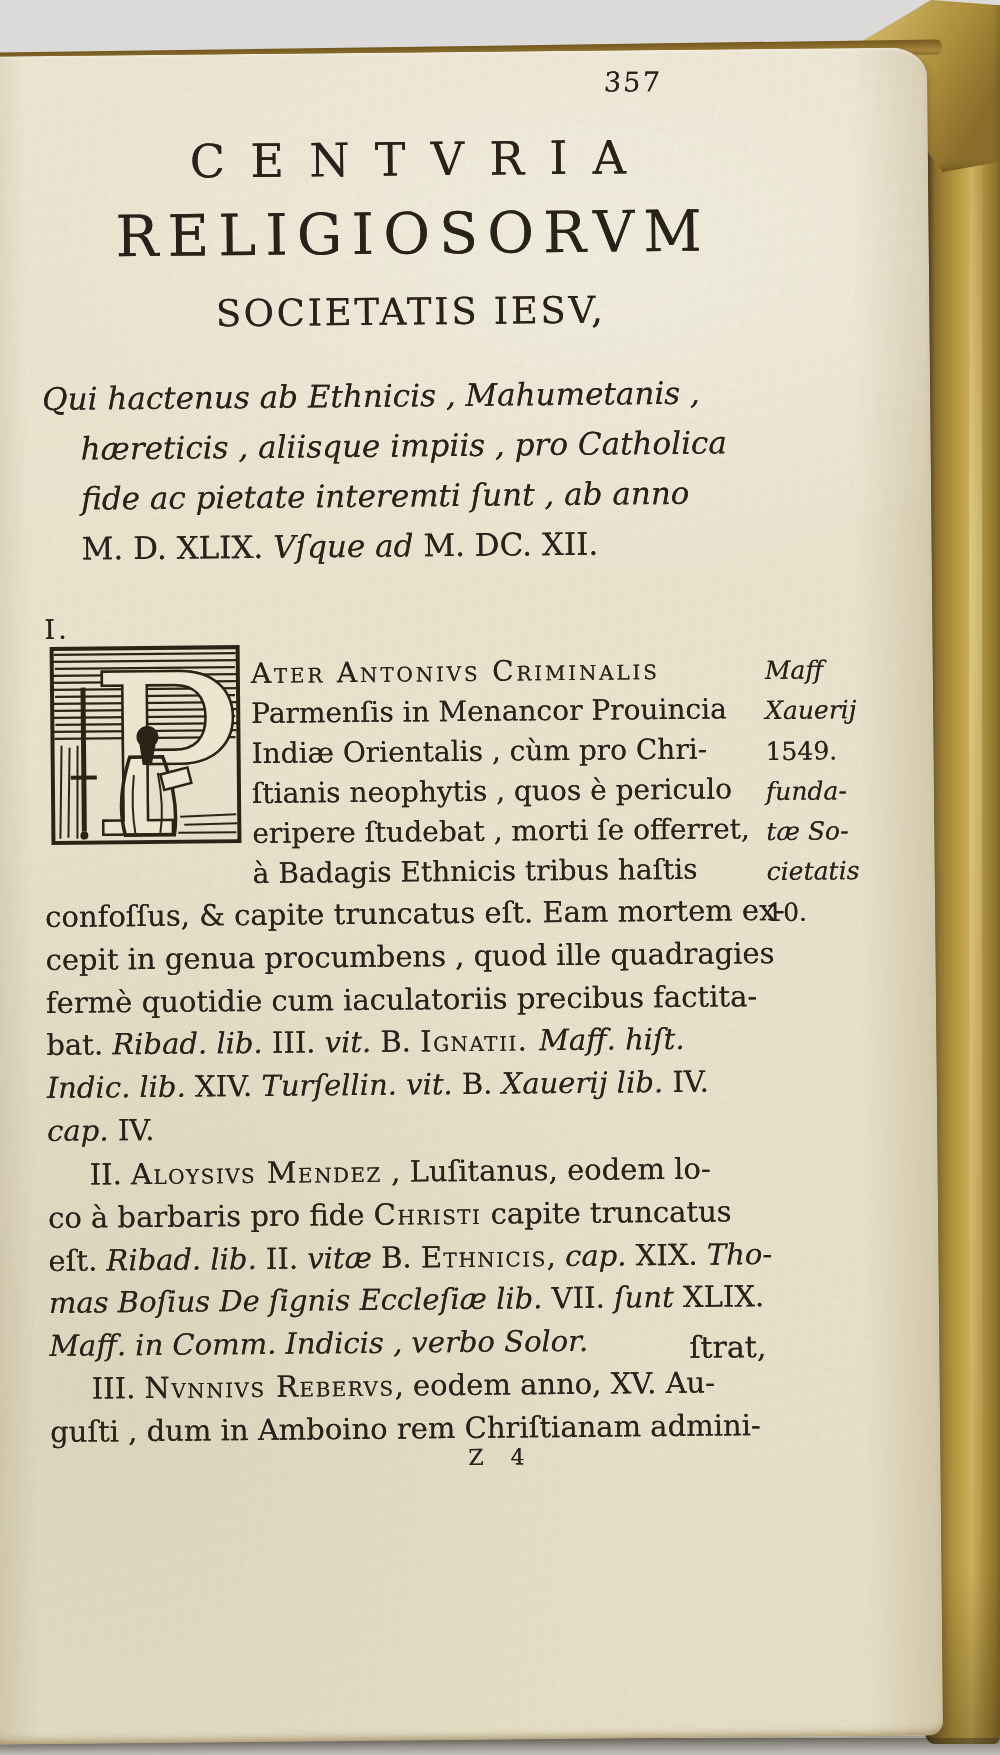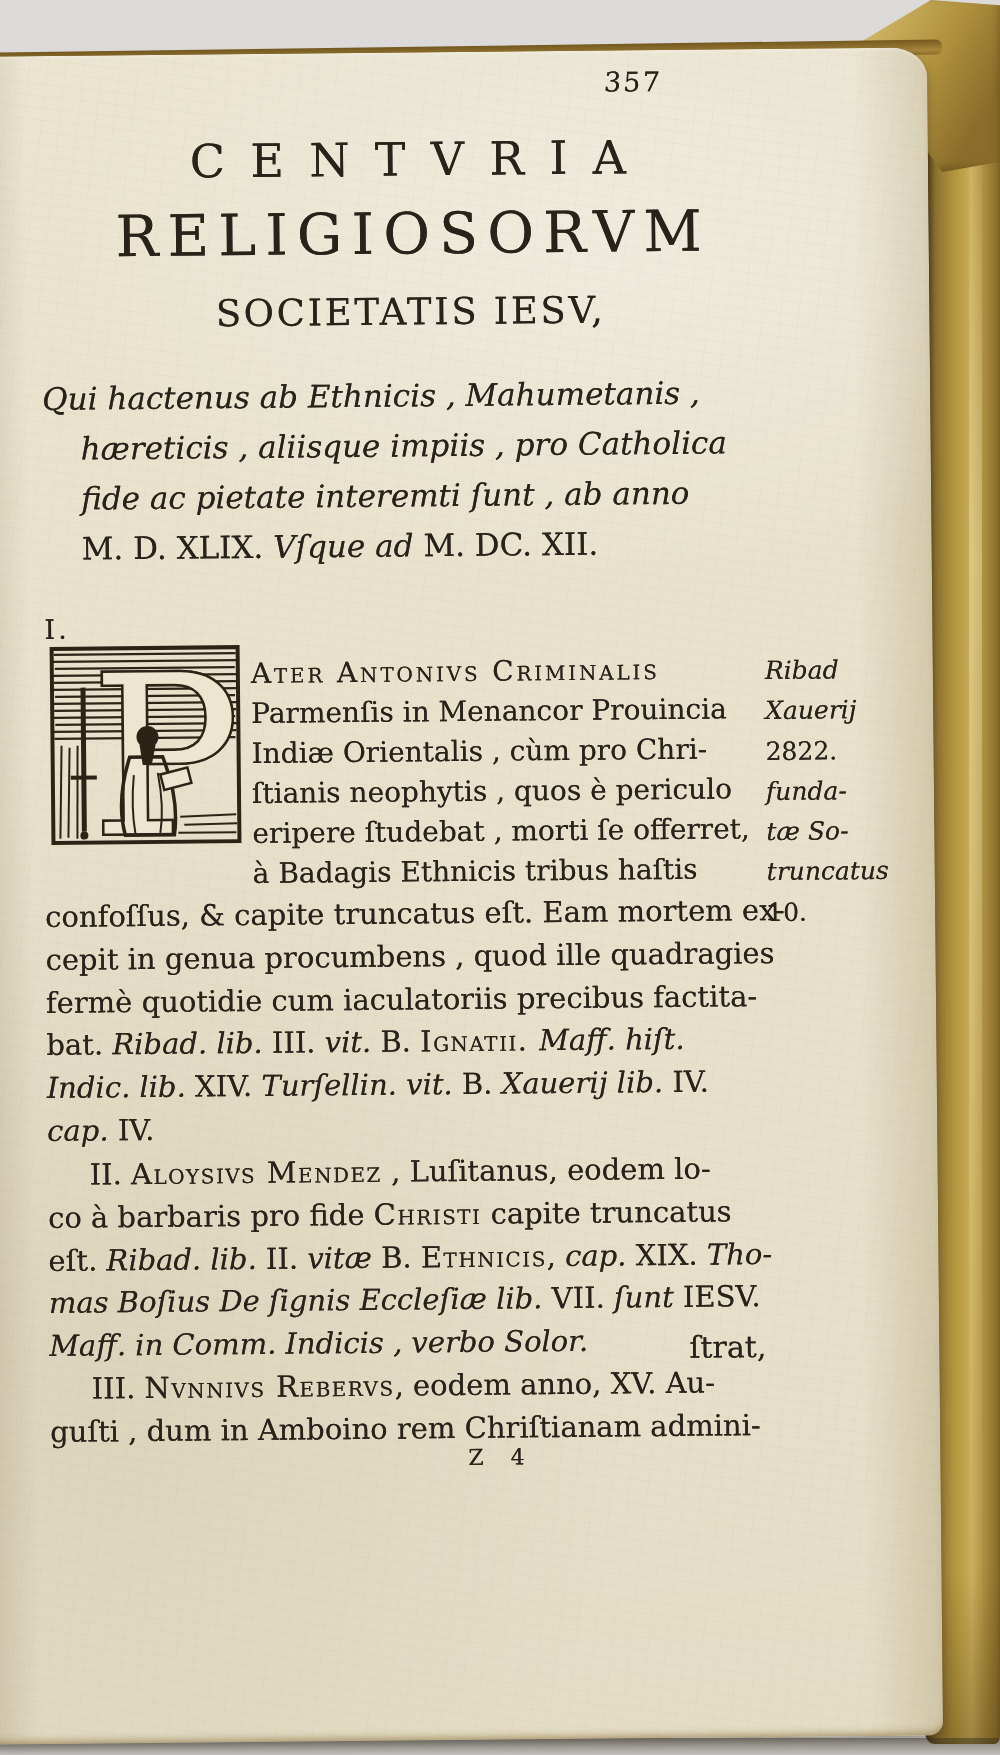--- a/index.html
+++ b/index.html
@@ -155,43 +155,43 @@
     <div class="abs para-col">
         <div class="line"><span class="s-scw">Ater Antonivs Criminalis</span></div>
         <div class="line"><span class="s-r">Parmenſis in Menancor Prouincia</span></div>
         <div class="line"><span class="s-r">Indiæ Orientalis , cùm pro Chri-</span></div>
         <div class="line"><span class="s-r">ſtianis neophytis , quos è periculo</span></div>
         <div class="line"><span class="s-r">eripere ſtudebat , morti ſe offerret,</span></div>
         <div class="line"><span class="s-r">à Badagis Ethnicis tribus haſtis</span></div>
       </div>
 
     <div class="abs margin-note">
-        <div class="line"><span class="s-i">Ribad</span></div>
+        <div class="line"><span class="s-i">Maff</span></div>
         <div class="line"><span class="s-i">Xauerij</span></div>
-        <div class="line"><span class="s-r">2822.</span></div>
+        <div class="line"><span class="s-r">1549.</span></div>
         <div class="line"><span class="s-i">funda-</span></div>
         <div class="line"><span class="s-i">tæ So-</span></div>
-        <div class="line"><span class="s-i">truncatus</span></div>
+        <div class="line"><span class="s-i">cietatis</span></div>
         <div class="line"><span class="s-r">10.</span></div>
       </div>
 
     <div class="abs para-full">
         <div class="line"><span class="s-r">confoſſus, &amp; capite truncatus eſt. Eam mortem ex-</span></div>
         <div class="line"><span class="s-r">cepit in genua procumbens , quod ille quadragies</span></div>
         <div class="line"><span class="s-r">fermè quotidie cum iaculatoriis precibus factita-</span></div>
         <div class="line"><span class="s-r">bat. </span><span class="s-i">Ribad. lib. </span><span class="s-r">III. </span><span class="s-i">vit. </span><span class="s-r">B. </span><span class="s-sc">Ignatii. </span><span class="s-i">Maff. hiſt.</span></div>
         <div class="line"><span class="s-i">Indic. lib. </span><span class="s-r">XIV. </span><span class="s-i">Turſellin. vit. </span><span class="s-r">B. </span><span class="s-i">Xauerij lib. </span><span class="s-r">IV.</span></div>
         <div class="line"><span class="s-i">cap. </span><span class="s-r">IV.</span></div>
       </div>
 
     <div class="abs para-2 indent-first">
         <div class="line"><span class="s-r">II. </span><span class="s-sc">Aloysivs Mendez</span><span class="s-r"> , Luſitanus, eodem lo-</span></div>
         <div class="line"><span class="s-r">co à barbaris pro fide </span><span class="s-sc">Christi</span><span class="s-r"> capite truncatus</span></div>
         <div class="line"><span class="s-r">eſt. </span><span class="s-i">Ribad. lib. </span><span class="s-r">II. </span><span class="s-i">vitæ </span><span class="s-r">B. </span><span class="s-sc">Ethnicis</span><span class="s-r">, </span><span class="s-i">cap. </span><span class="s-r">XIX. </span><span class="s-i">Tho-</span></div>
-        <div class="line"><span class="s-i">mas Boſius De ſignis Eccleſiæ lib. </span><span class="s-r">VII. </span><span class="s-i">ſunt </span><span class="s-r">IESV.</span></div>
+        <div class="line"><span class="s-i">mas Boſius De ſignis Eccleſiæ lib. </span><span class="s-r">VII. </span><span class="s-i">ſunt </span><span class="s-r">XLIX.</span></div>
         <div class="line"><span class="s-i">Maff. in Comm. Indicis , verbo Solor.</span></div>
       </div>
 
     <div class="abs para-3 indent-first">
         <div class="line"><span class="s-r">III. </span><span class="s-sc">Nvnnivs Rebervs</span><span class="s-r">, eodem anno, XV. Au-</span></div>
         <div class="line"><span class="s-r">guſti , dum in Amboino rem Chriſtianam admini-</span></div>
       </div>
 
     <div class="abs signature-mark">Z 4</div>
 

